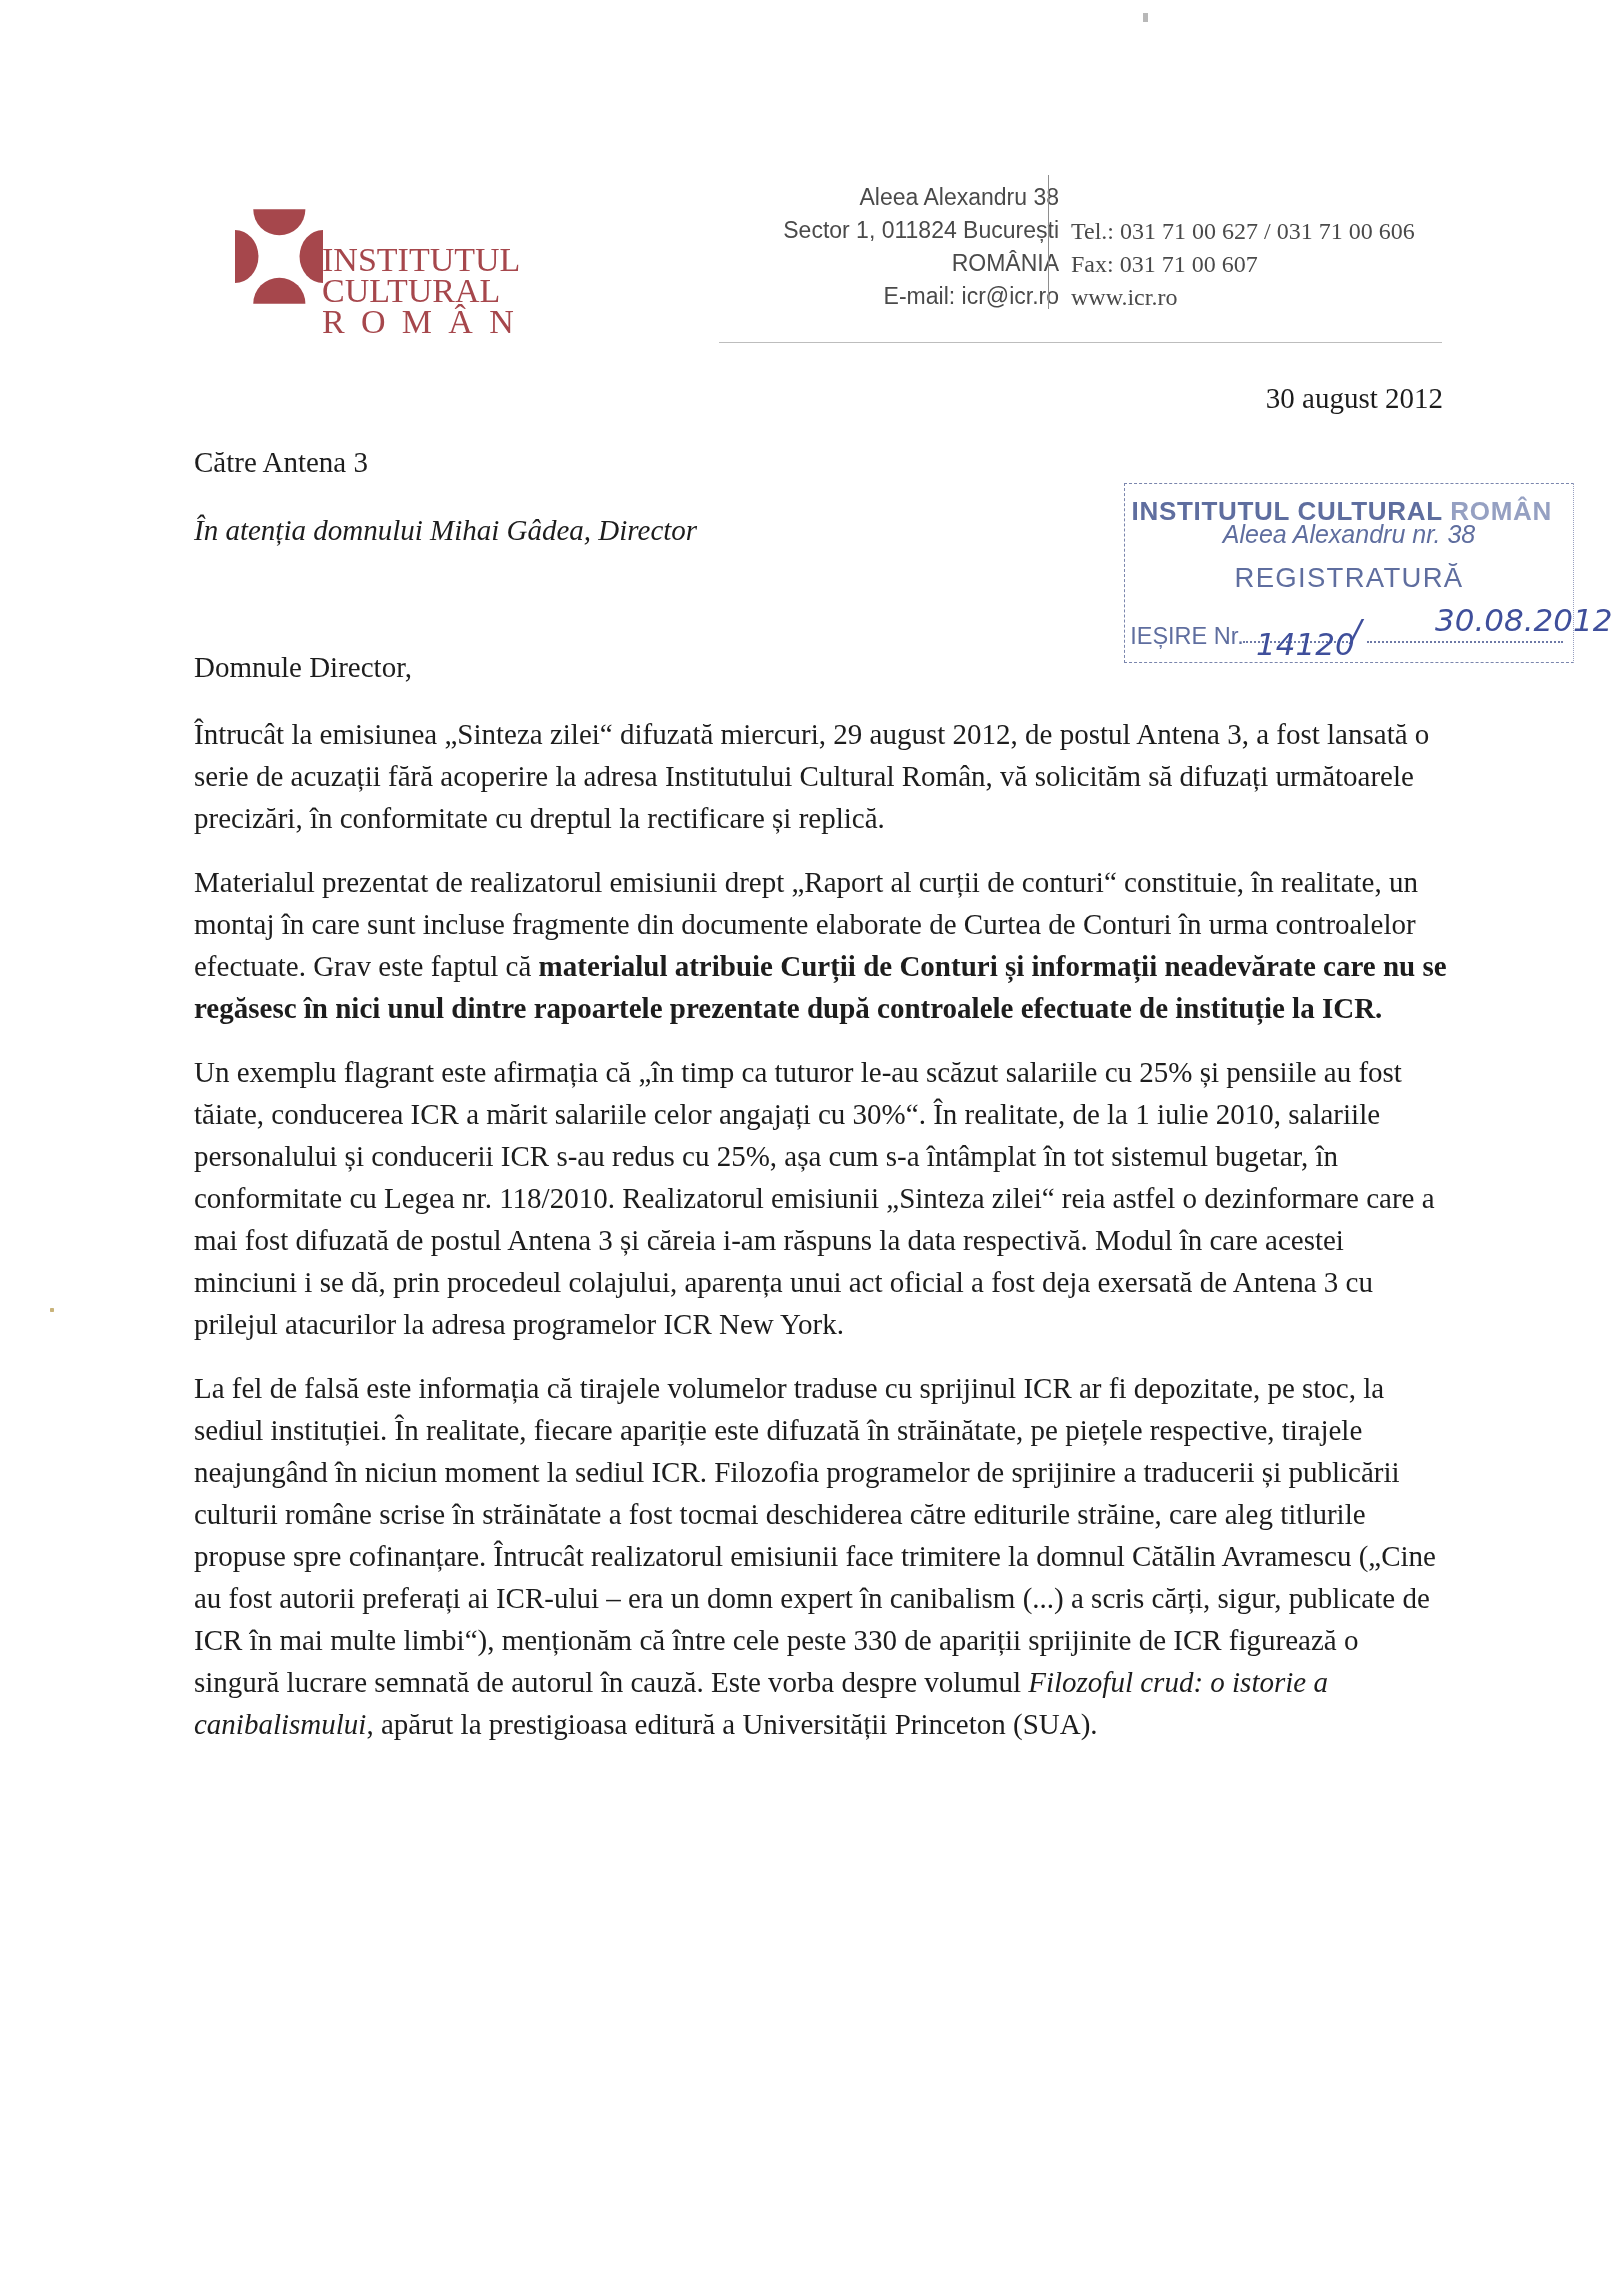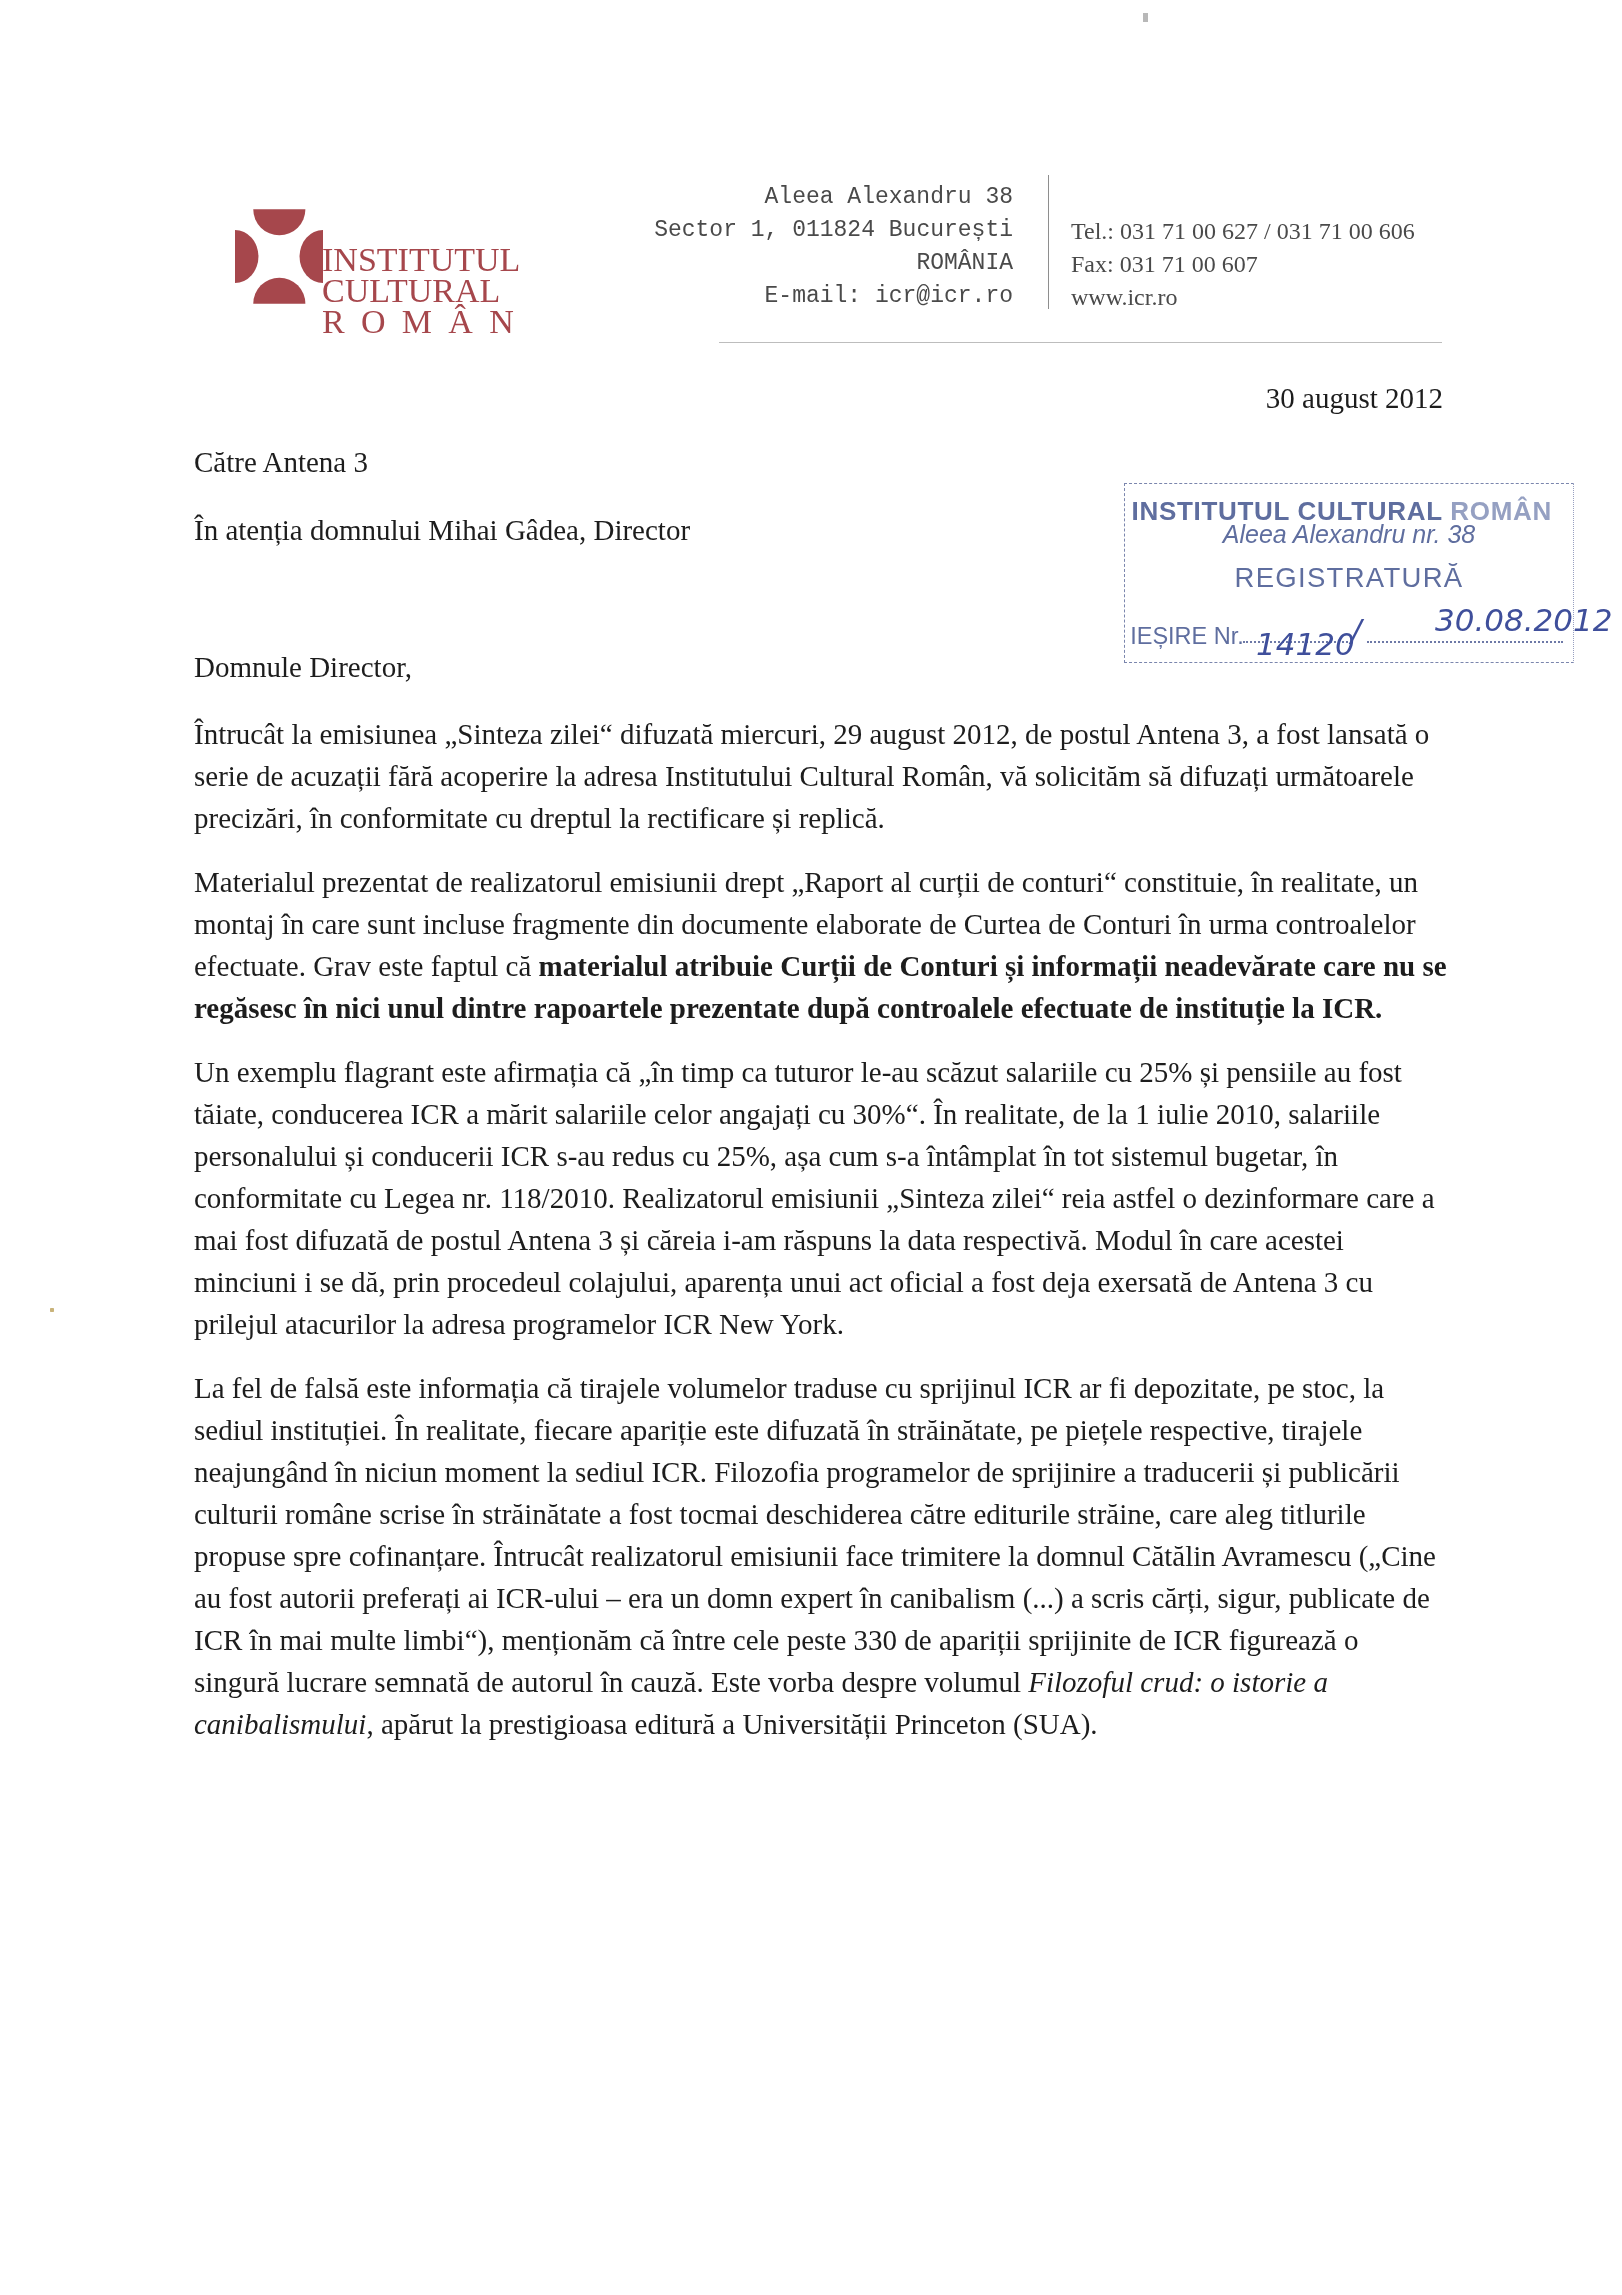--- a/index.html
+++ b/index.html
@@ -6,31 +6,31 @@
     body { width: 1623px; height: 2295px; position: relative; overflow: hidden;
            font-family: "Liberation Serif", "DejaVu Serif", serif; color: #1d1d1d; }
 
     
     .logo { position: absolute; left: 235px; top: 209px; width: 88px; height: 95px; }
     .brand { position: absolute; left: 322px; top: 208px; color: #a6474c;
              font-family: "Liberation Serif", serif; font-size: 34px; line-height: 31px; margin-top: 36px; }
     .brand div { height: 31px; }
     .brand .spaced { letter-spacing: 16.3px; }
 
-    .addr { position: absolute; right: 610px; top: 181px; text-align: right; color: #4a4a4a;
-            font-family: Liberation Mono, monospace; font-size: 23px; line-height: 33px; }
+    .addr { position: absolute; right: 564px; top: 181px; text-align: right; color: #4a4a4a;
+            font-family: Liberation Sans, sans-serif; font-size: 23px; line-height: 33px; }
     .vrule { position: absolute; left: 1048px; top: 175px; width: 1.3px; height: 134px; background: #8e8e8e; }
     .contact { position: absolute; left: 1071px; top: 215px; color: #4a4a4a;
                font-family: "Liberation Serif", serif; font-size: 24px; line-height: 33px; }
     .hrule { position: absolute; left: 719px; top: 342px; width: 723px; height: 1.3px; background: #bdbdbd; }
 
     
     .date { position: absolute; right: 180px; top: 382px; font-size: 29px; }
     .recipient { position: absolute; left: 194px; top: 446px; font-size: 29px; }
-    .attention { position: absolute; left: 194px; top: 514px; font-size: 29px; }
+    .attention { position: absolute; left: 194px; top: 514px; font-size: 29px; font-style: italic; }
     .salutation { position: absolute; left: 194px; top: 651px; font-size: 29px; }
 
     
     .stamp { position: absolute; left: 1124px; top: 483px; width: 448px; height: 178px;
              border-left: 1.3px dashed #7b86ad; border-right: 1.3px dotted #98a0c0;
              border-top: 1.3px dashed #7b86ad; border-bottom: 1.3px dashed #7b86ad;
              color: #5f6e9f; font-family: "Liberation Sans", sans-serif; }
     .stamp .s-title { position: absolute; left: 6.5px; top: 11.8px; font-size: 26px; font-weight: bold;
                       letter-spacing: 0.7px; white-space: nowrap; }
     .stamp .s-title .faded { color: #95a0c2; }

